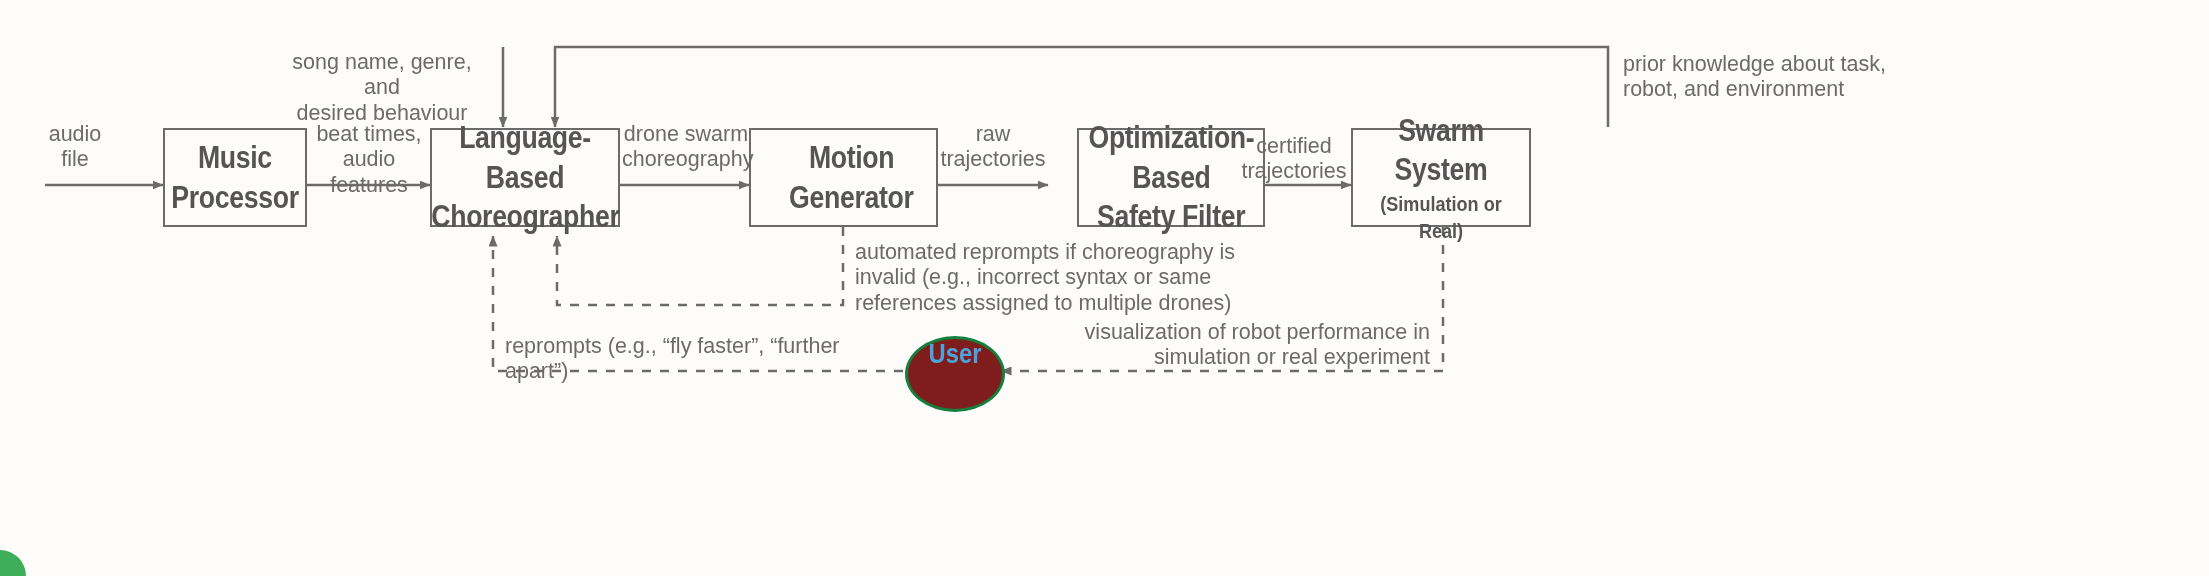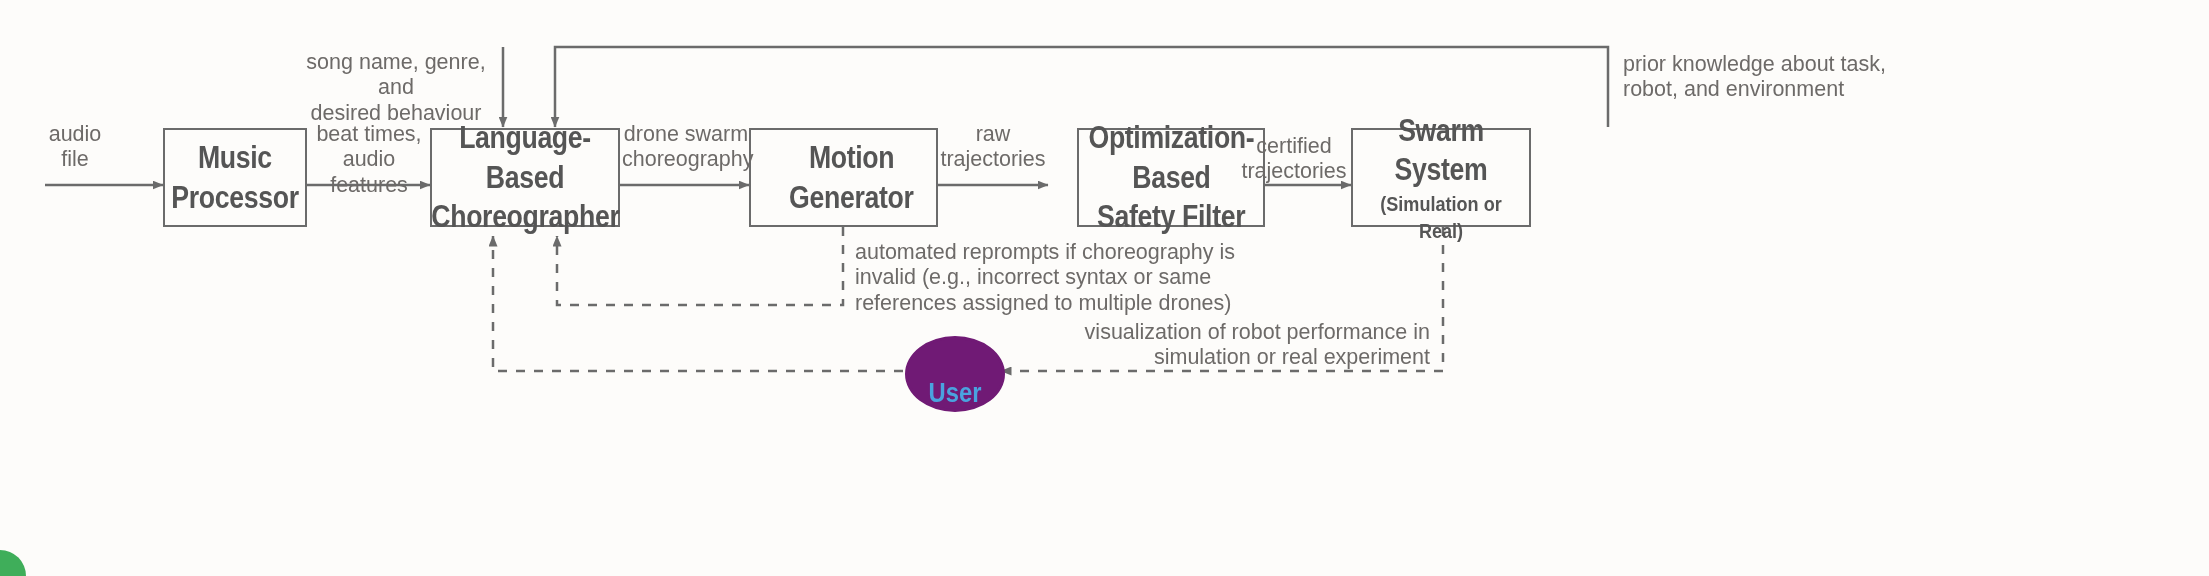--- a/index.html
+++ b/index.html
@@ -14,22 +14,22 @@
            font-weight:700;font-size:31px;color:#555;line-height:1.28;
            letter-spacing:-0.4px;text-align:center;transform:scaleX(0.86);}
   .box .bs{font-family:"Liberation Sans Narrow","Liberation Sans",sans-serif;
            font-weight:700;font-size:21px;color:#555;line-height:1.3;
            text-align:center;transform:scaleX(0.86);}
   .lbl{position:absolute;font-size:21.5px;line-height:1.18;color:#6d6a68;
        white-space:pre-line;}
   .lbl.c{text-align:center;}
   .lbl.r{text-align:right;}
   .lbl.l{text-align:left;}
-  .user{position:absolute;width:94px;height:70px;border:3px solid #701a75;
-        border-radius:50%;background:#701a75;display:flex;align-items:flex-end;
+  .user{position:absolute;width:94px;height:70px;border:3px solid #15803d;
+        border-radius:50%;background:#7f1d1d;display:flex;align-items:flex-start;
         justify-content:center;}
   .user span{font-family:"Liberation Sans Narrow","Liberation Sans",sans-serif;
              font-weight:700;font-size:27px;color:#4aa3df;transform:scaleX(0.88);}
   .corner{position:absolute;left:0;bottom:0;width:26px;height:26px;
           background:#3fae5a;border-top-right-radius:26px;}
 </style>
 </head>
 <body>
 
 <div id="stage">
@@ -96,39 +96,40 @@
     <div class="bl">Swarm System</div>
     <div class="bs">(Simulation or Real)</div>
   </div>
 
   <div class="lbl c" style="left:30px;top:122px;width:90px;">audio
 file</div>
 
   <div class="lbl c" style="left:305px;top:122px;width:128px;">beat times,
 audio features</div>
 
-  <div class="lbl c" style="left:290px;top:50px;width:212px;">song name, genre, and
+  <div class="lbl c" style="left:276px;top:50px;width:212px;">song name, genre, and
 desired behaviour</div>
 
   <div class="lbl c" style="left:622px;top:122px;width:128px;">drone swarm
 choreography</div>
 
   <div class="lbl c" style="left:938px;top:122px;width:110px;">raw
 trajectories</div>
 
   <div class="lbl l" style="left:1623px;top:52px;width:320px;">prior knowledge about task,
 robot, and environment</div>
 
   <div class="lbl c" style="left:1238px;top:122px;width:112px;margin-top:12px;">certified
 trajectories</div>
 
   <div class="lbl l" style="left:855px;top:240px;width:420px;">automated reprompts if choreography is
 invalid (e.g., incorrect syntax or same
 references assigned to multiple drones)</div>
 
+  <div class="lbl l" style="left:505px;top:334px;width:380px;">reprompts (e.g., “fly faster”, “further apart”)</div>
 
   <div class="lbl r" style="left:1080px;top:320px;width:350px;">visualization of robot performance in
 simulation or real experiment</div>
 
   <div class="user" style="left:905px;top:336px;">
     <span>User</span>
   </div>
 
   <div class="corner"></div>
 </div>

